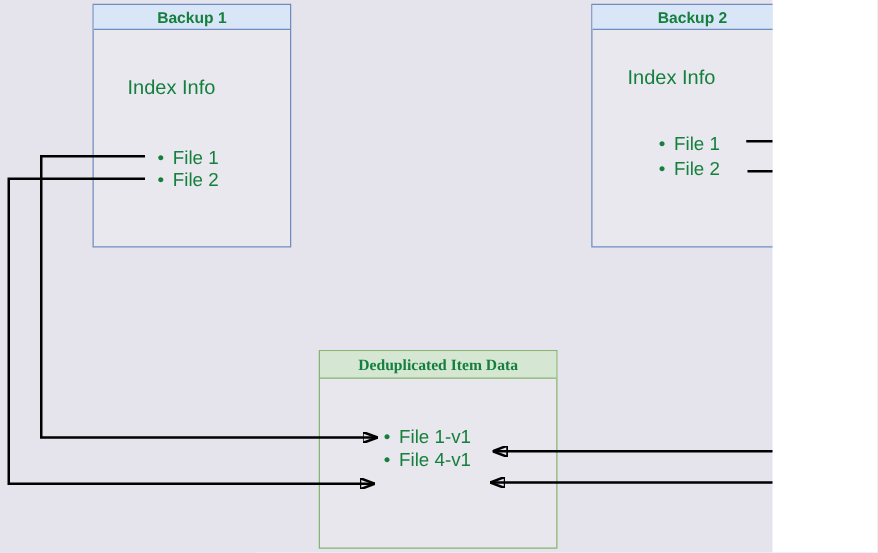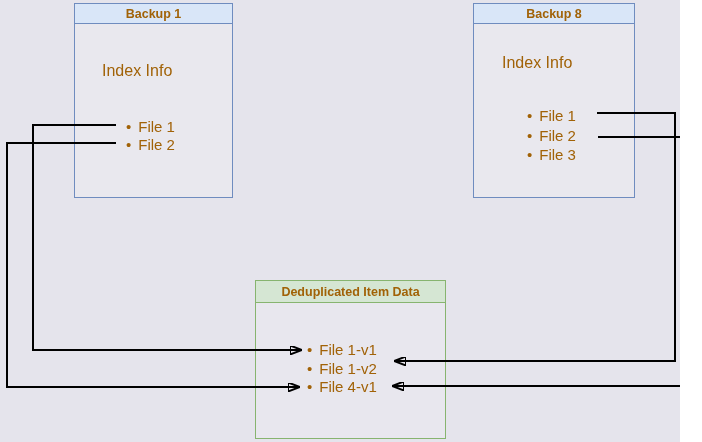--- a/index.html
+++ b/index.html
@@ -1,43 +1,43 @@
 <!DOCTYPE html>
 <html><head>
 <meta charset="utf-8">
 <style>
   html, body { margin: 0; padding: 0; }
   .stage {
     position: relative;
-    width: 680px;
+    width: 618px;
     height: 442px;
     background: #e5e4ec;
     font-family: "Liberation Sans", sans-serif;
-    color: #a16207;
+    color: #15803d;
     overflow: hidden;
   }
   .box {
     position: absolute;
     box-sizing: border-box;
     border: 1px solid;
     z-index: 1;
   }
   .box.blue  { border-color: #6f8cbf; background: #e9e8ee; }
   .box.green { border-color: #87b46f; background: #e8e7ee; }
   .box-title {
     box-sizing: border-box;
     text-align: center;
     font-weight: bold;
     font-size: 12.5px;
     border-bottom: 1px solid;
     white-space: nowrap;
     overflow: hidden;
   }
   .blue  .box-title { background: #d9e6f8; border-color: #6f8cbf; height: 20px; line-height: 20px; }
-  .green .box-title { background: #d5e6d3; border-color: #87b46f; height: 22px; line-height: 22px; }
+  .green .box-title { background: #d5e6d3; border-color: #87b46f; height: 22px; line-height: 22px; font-family: Liberation Serif, serif; }
   .index-label {
     position: absolute;
     font-size: 16px;
     line-height: 20px;
     white-space: nowrap;
   }
   .file-list {
     position: absolute;
     left: 0; right: 0;
     margin: 0; padding: 0;
@@ -83,48 +83,40 @@
         <span>File 1</span>
       </li>
       <li>
         <span class="bullet"></span>
         <span>File 2</span>
       </li>
     </ul>
   </div>
 
   <div class="box blue" style="left:473px; top:3px; width:162px; height:195px;">
-    <div class="box-title">Backup 8</div>
+    <div class="box-title">Backup 2</div>
     <div class="index-label" style="left:28px; top:49px;">Index Info</div>
     <ul class="file-list b2-list">
       <li>
         <span class="bullet"></span>
         <span>File 1</span>
       </li>
       <li>
         <span class="bullet"></span>
         <span>File 2</span>
       </li>
-      <li>
-        <span class="bullet"></span>
-        <span>File 3</span>
-      </li>
     </ul>
   </div>
 
   <div class="box green" style="left:255px; top:280px; width:191px; height:159px;">
     <div class="box-title">Deduplicated Item Data</div>
     <ul class="file-list dd-list">
       <li>
         <span class="bullet"></span>
         <span>File 1-v1</span>
-      </li>
-      <li>
-        <span class="bullet"></span>
-        <span>File 1-v2</span>
       </li>
       <li>
         <span class="bullet"></span>
         <span>File 4-v1</span>
       </li>
     </ul>
   </div>
 
   <svg class="arrows" width="702" height="442" viewBox="0 0 702 442">
     <defs>

